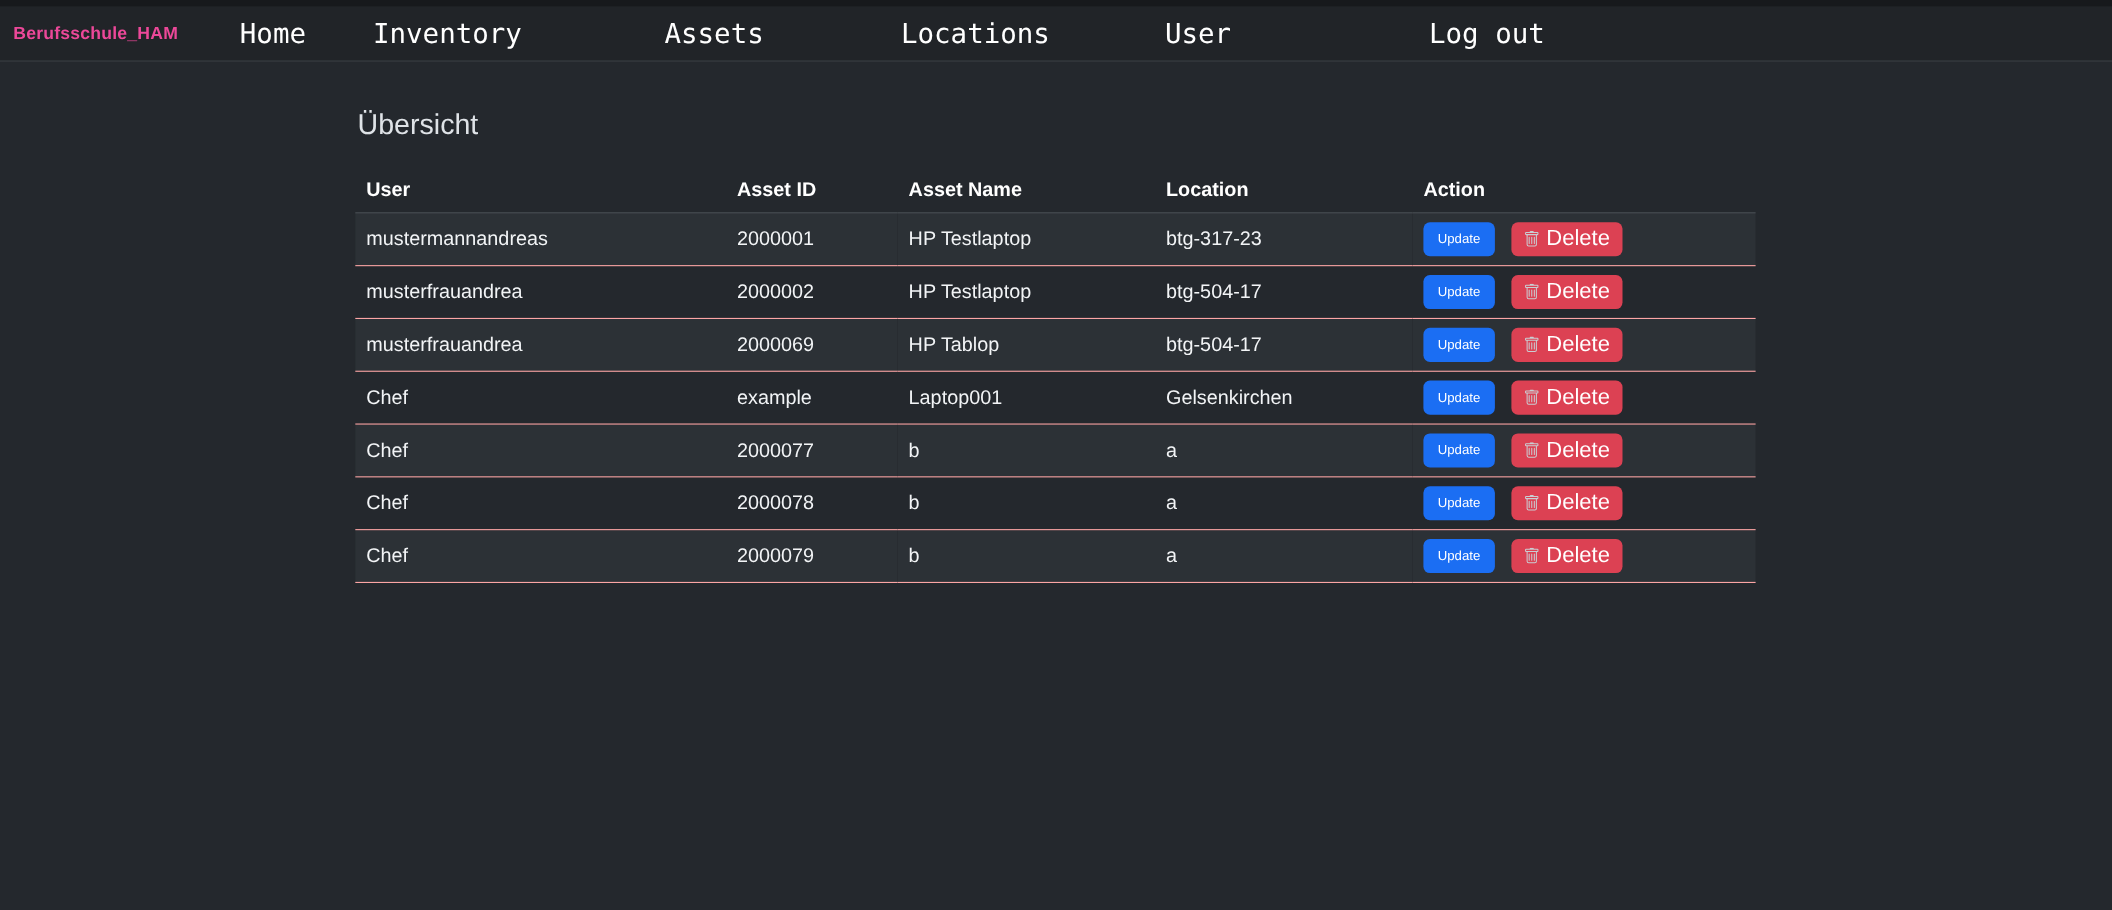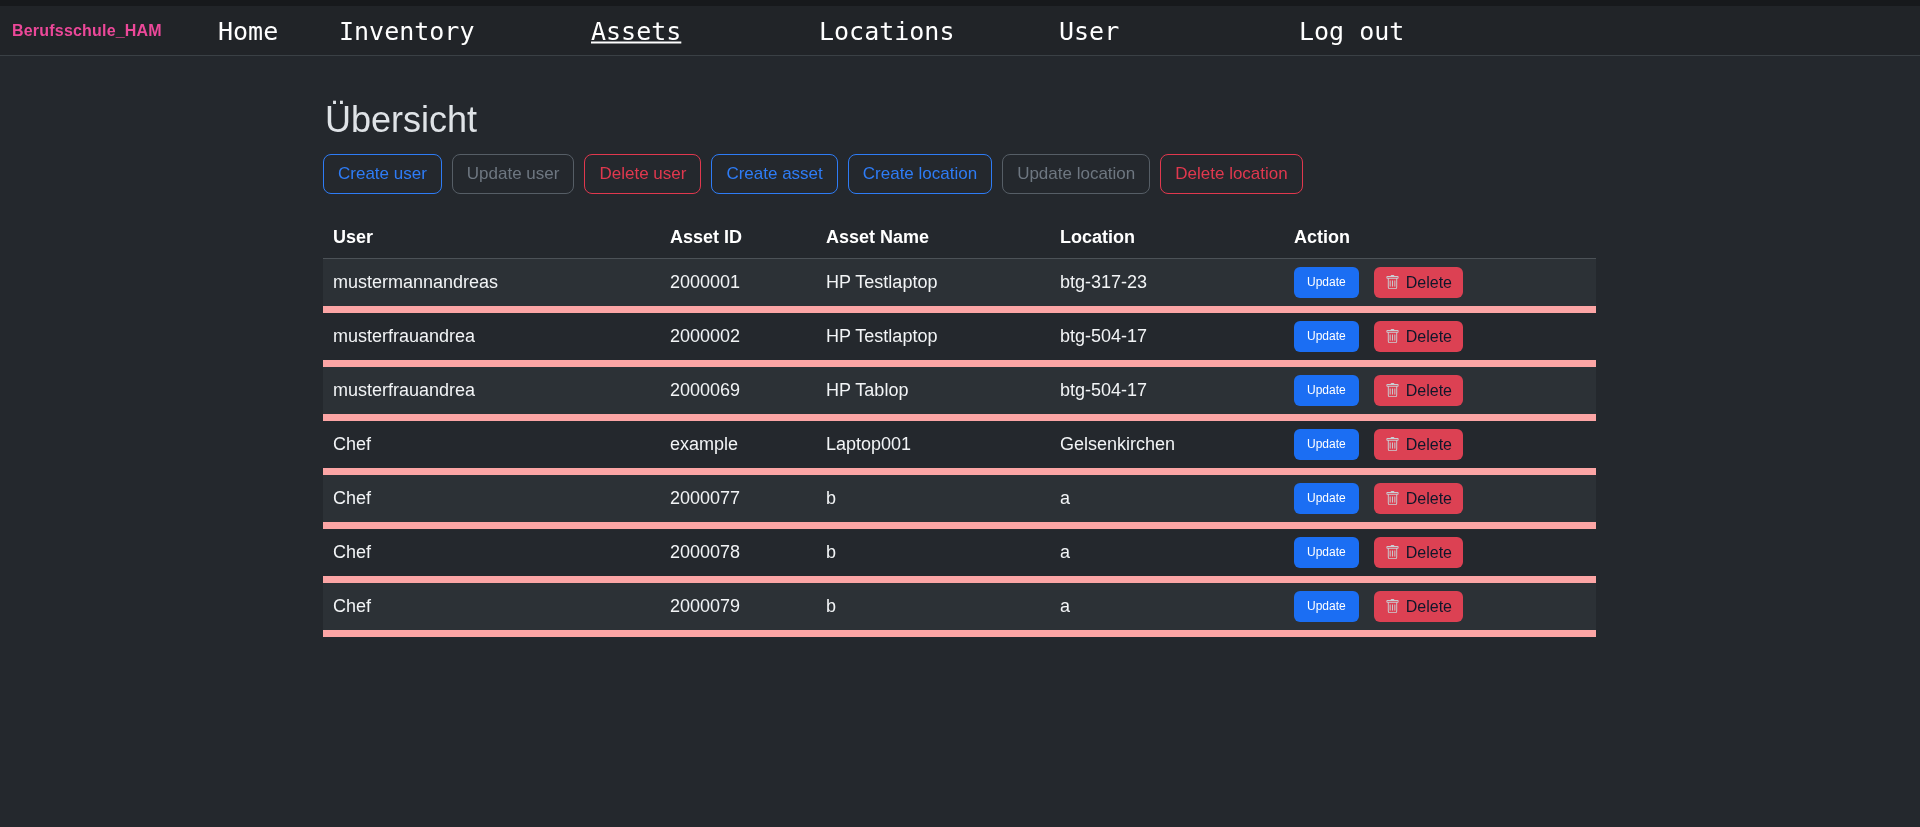--- a/index.html
+++ b/index.html
@@ -44,31 +44,31 @@
     transform: translateY(-50%);
     font-family: "DejaVu Sans Mono", monospace;
     font-size: 25px;
     color: #ffffff;
     text-decoration: none;
     white-space: nowrap;
     cursor: pointer;
   }
   .nav-item:nth-child(1) { left: 218px; }
   .nav-item:nth-child(2) { left: 339px; }
-  .nav-item:nth-child(3) { left: 591px; text-decoration: underline; }
+  .nav-item:nth-child(3) { left: 604px; }
   .nav-item:nth-child(4) { left: 819px; }
   .nav-item:nth-child(5) { left: 1059px; }
   .nav-item:nth-child(6) { left: 1299px; }
 
   
   .content { padding-left: 323px; }
 
   .page-title {
     margin: 42px 0 0 2px;
-    font-size: 36px;
+    font-size: 26px;
     font-weight: 400;
     line-height: 1.2;
     color: #dfe3e7;
   }
 
   
   .toolbar {
     margin-top: 13px;
     display: flex;
     gap: 10px;
@@ -101,44 +101,44 @@
     font-weight: 700;
     color: #ffffff;
     padding: 9px 10px 10px 10px;
     border-bottom: 1px solid #4c5257;
   }
   .data-table td {
     font-size: 18px;
     color: #f2f4f6;
     padding: 0 10px;
     height: 47px;
-    border-bottom: 7px solid #fca5a5;
+    border-bottom: 1px solid #fca5a5;
     vertical-align: middle;
     overflow: hidden;
     white-space: nowrap;
   }
   .data-table tbody tr:nth-child(odd) td { background: var(--stripe-bg, #2c3136); }
 
   .btn-update {
     background: var(--update-button-bg, #1b6ef3);
     color: #fff;
     border: none;
     font-family: "Liberation Sans", sans-serif;
     font-size: 12px;
     line-height: 19px;
     padding: 6px 13px;
     border-radius: 6px;
     cursor: pointer;
   }
   .btn-delete {
     background: var(--delete-button-bg, #dc4153);
-    color: #0f172a;
+    color: #ffffff;
     border: none;
     font-family: "Liberation Sans", sans-serif;
-    font-size: 16px;
+    font-size: 20px;
     line-height: 19px;
     padding: 6px 11px;
     border-radius: 6px;
     cursor: pointer;
     margin-left: 10px;
     display: inline-flex;
     align-items: center;
     gap: 6px;
     vertical-align: middle;
   }
@@ -158,29 +158,20 @@
       <a class="nav-item">Assets</a>
       <a class="nav-item">Locations</a>
       <a class="nav-item">User</a>
       <a class="nav-item">Log out</a>
     </div>
 </nav>
 
 <main class="content">
   <h2 class="page-title">Übersicht</h2>
 
-  <div class="toolbar" id="toolbar">
-      <button class="btn-outline variant-primary">Create user</button>
-      <button class="btn-outline variant-secondary">Update user</button>
-      <button class="btn-outline variant-danger">Delete user</button>
-      <button class="btn-outline variant-primary">Create asset</button>
-      <button class="btn-outline variant-primary">Create location</button>
-      <button class="btn-outline variant-secondary">Update location</button>
-      <button class="btn-outline variant-danger">Delete location</button>
-    </div>
 
   <table class="data-table">
     <colgroup>
       <col style="width:337px">
         <col style="width:156px">
         <col style="width:234px">
         <col style="width:234px">
         <col style="width:312px">
     </colgroup>
     <thead>

